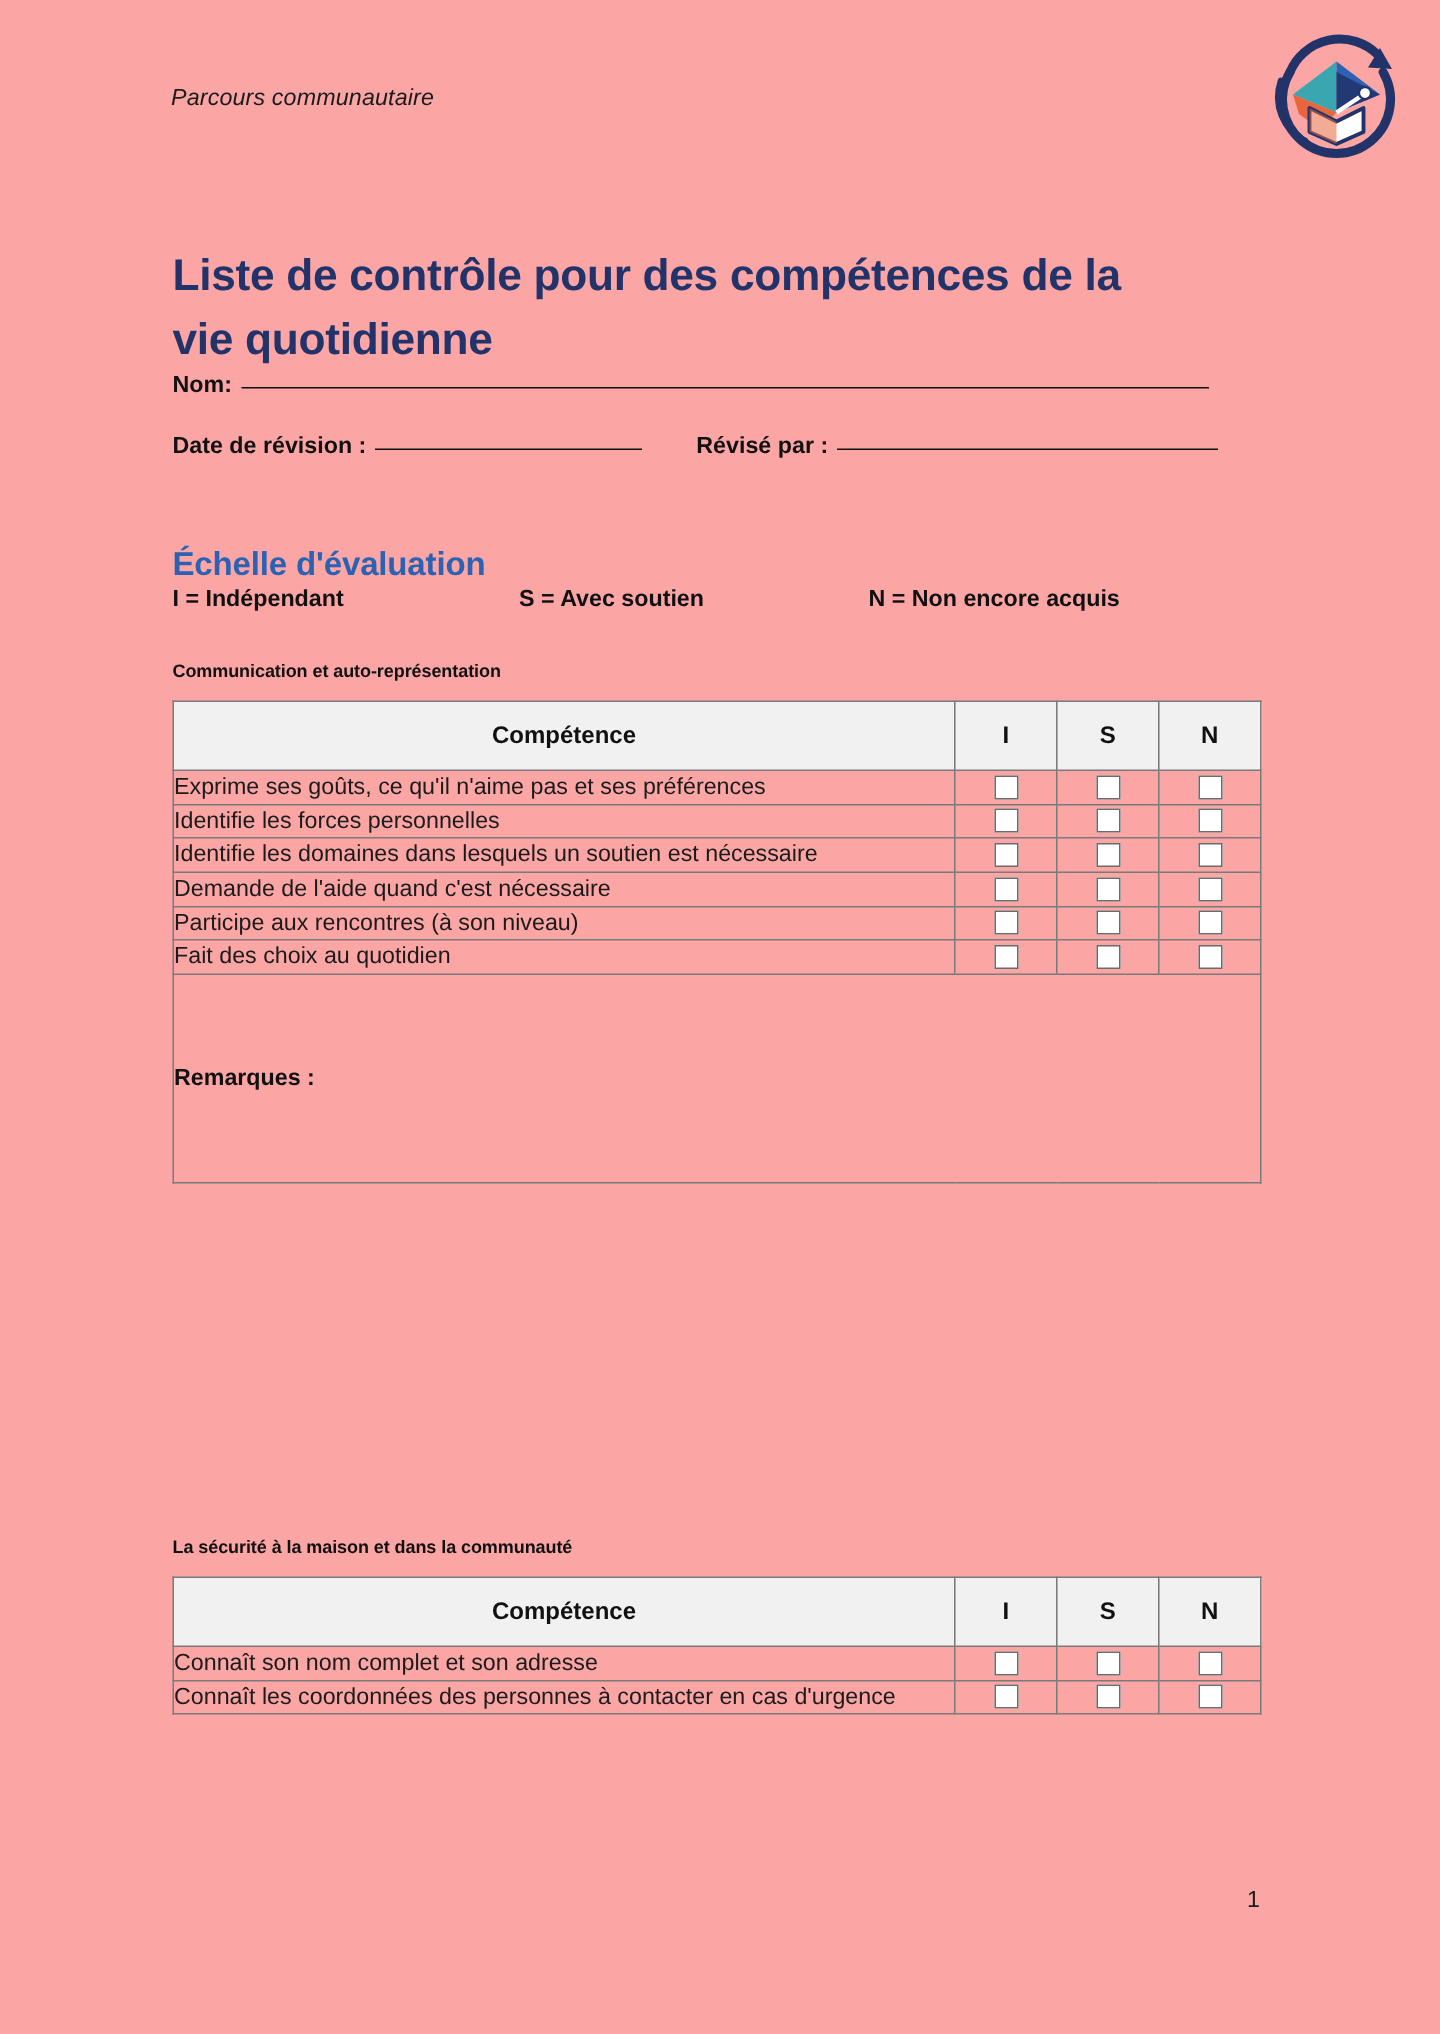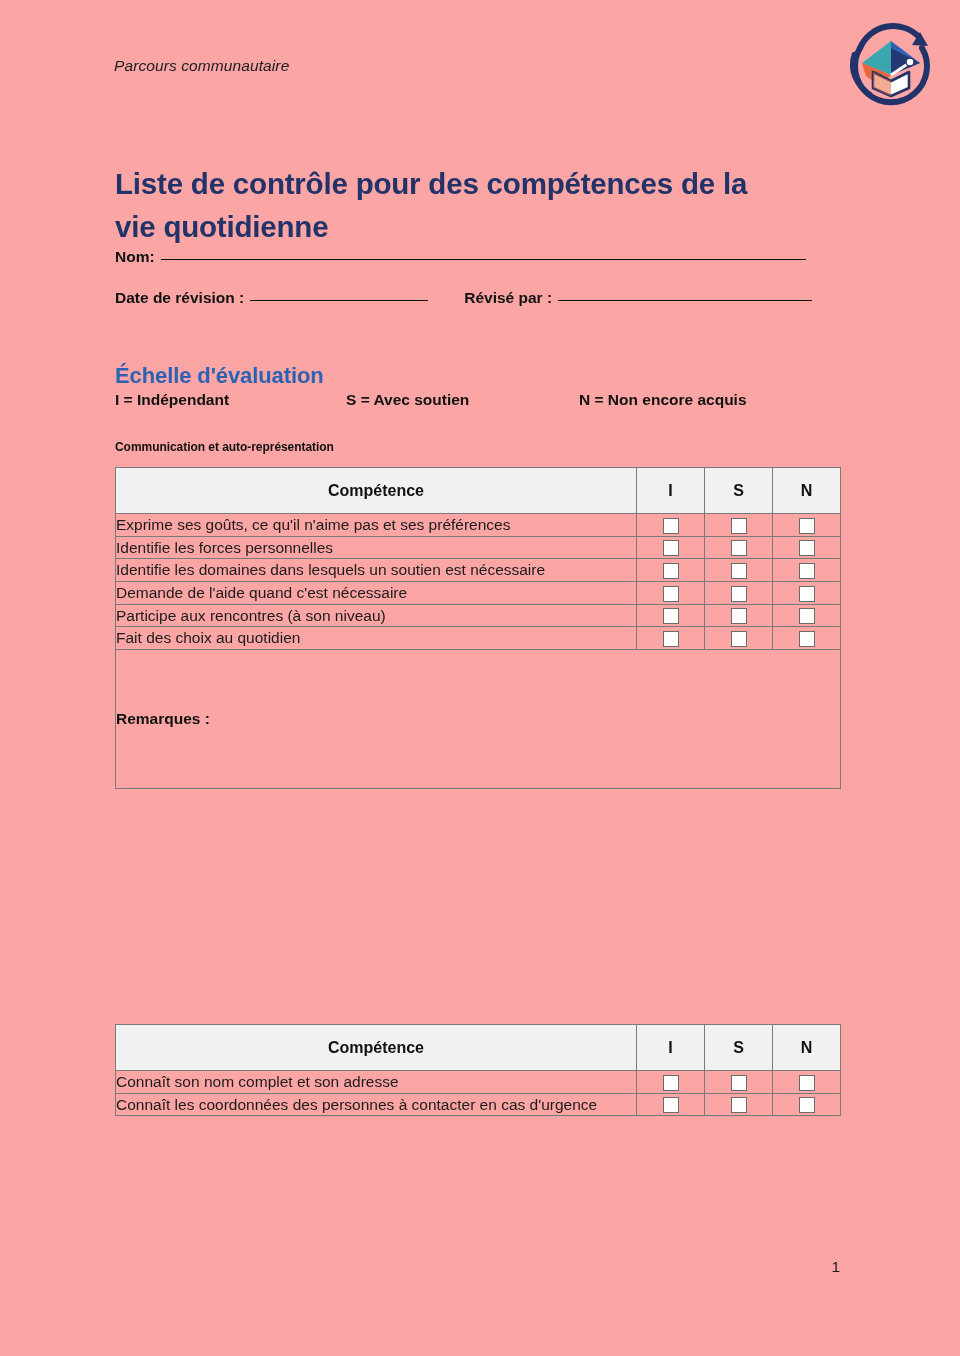--- a/index.html
+++ b/index.html
@@ -306,20 +306,21 @@
           <td class="mark-cell"><span class="checkbox"></span></td>
         </tr>
         <tr>
           <td class="notes-cell" colspan="4">Remarques :</td>
         </tr>
       </tbody>
     </table>
   </div>
 
   <div class="section sec1">
+    <div class="section-heading">La sécurité à la maison et dans la communauté</div>
 
     <table class="skills">
       <colgroup>
         <col class="c-skill">
           <col class="c-mark">
           <col class="c-mark">
           <col class="c-mark">
       </colgroup>
       <thead>
         <tr>

